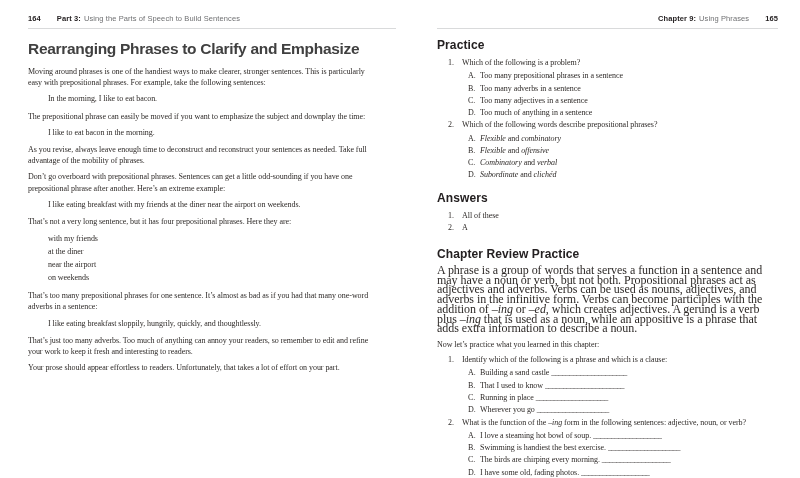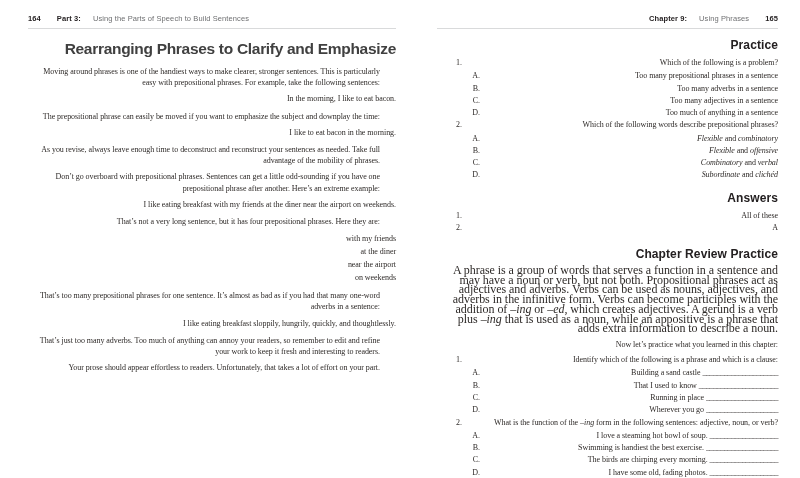--- a/index.html
+++ b/index.html
@@ -4,41 +4,41 @@
 <style>
   * { box-sizing: border-box; }
   html, body { margin: 0; padding: 0; }
   body {
     width: 800px; height: 478px;
     background: #ffffff;
     font-family: "Liberation Serif", serif;
     color: #2e2a28;
     overflow: hidden;
   }
-  .spread { position: relative; width: 800px; height: 478px; text-align: right; }
+  .spread { position: relative; width: 800px; height: 478px; }
   .page { position: absolute; top: 0; }
   .page--left  { left: 28px;  width: 368px; }
   .page--right { left: 437px; width: 341px; }
 
   
   .running-head {
     margin-top: 14px;
     font-family: "Liberation Sans", sans-serif;
     font-size: 7.5px;
     letter-spacing: 0.1px;
     color: #6f7072;
     display: flex;
     align-items: baseline;
     white-space: nowrap;
   }
   .rh-num { font-weight: 700; color: #272324; }
   .page--left  .rh-num { margin-right: 16px; }
   .page--right .rh-num { margin-left: 16px; }
   .rh-bold { font-weight: 700; color: #272324; }
-  .rh-rest { margin-left: 12px; }
+  .rh-rest { margin-left: 3px; }
   .page--right .running-head { justify-content: flex-end; }
   .rule { border-bottom: 1px solid #d9dadb; margin-top: 5px; }
 
   
   .page-title {
     font-family: "Liberation Sans", sans-serif;
     font-weight: 700;
     font-size: 15.5px;
     letter-spacing: -0.3px;
     color: #404040;

